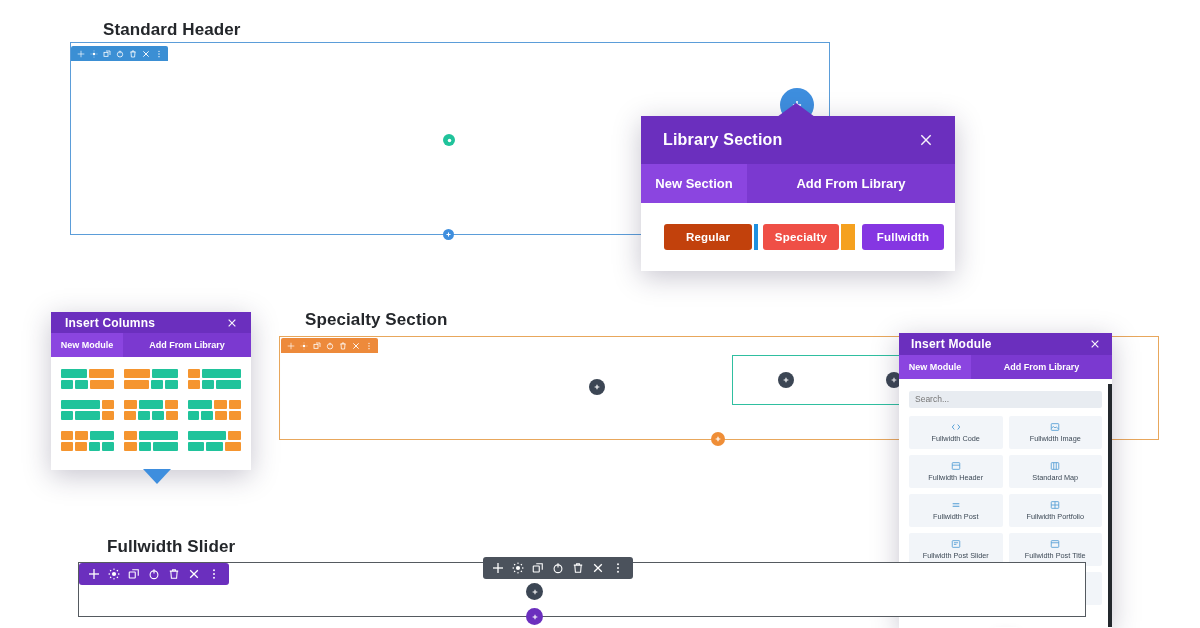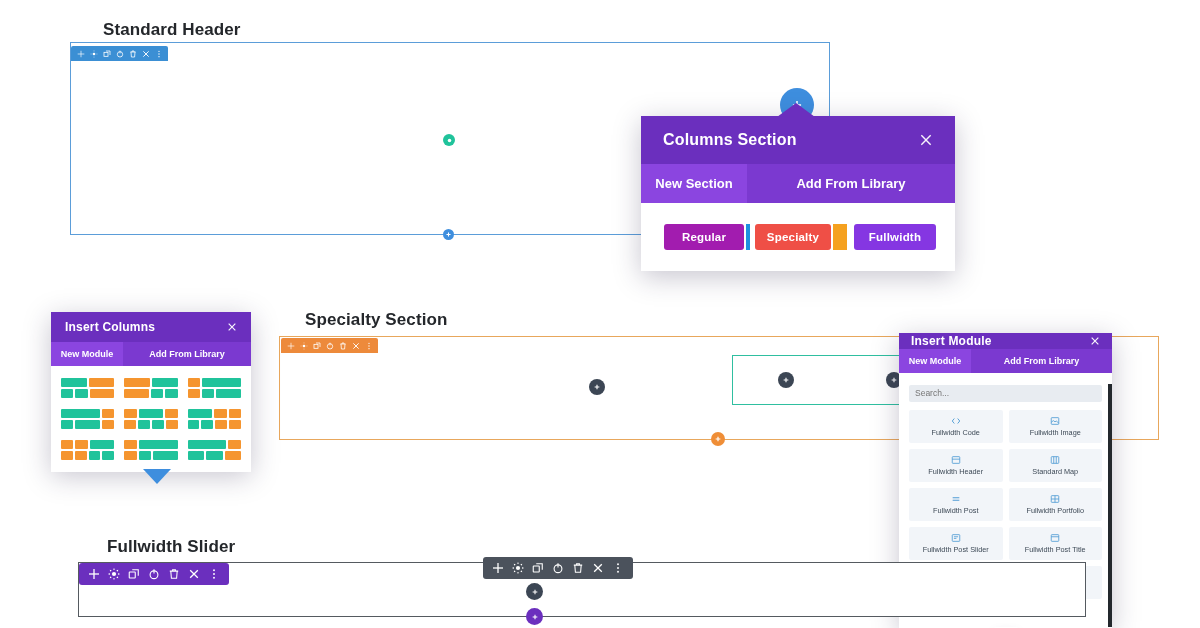--- a/index.html
+++ b/index.html
@@ -97,56 +97,56 @@
   #insert-section .tab-lib { flex: 1; }
   #insert-section .modal-body {
     height: 67px; display:flex; align-items:center; gap:0;
     padding-left: 23px;
   }
   .btn {
     border-radius: 3px; color:#fff; font-size: 11.5px; font-weight: 700;
     display:flex; align-items:center; justify-content:center;
     height: 26px; cursor:pointer; letter-spacing:.2px;
   }
-  .btn-regular   { background:#a21caf; width: 80px; }
+  .btn-regular   { background:#c2410c; width: 88px; }
   .btn-specialty { background:#ef4f46; width: 76px; }
   .btn-fullwidth { background:#8536e2; width: 82px; }
   .gap-blue   { background:#1e90e0; width:4px; height:26px; margin-left:2px; margin-right:5px; }
   .gap-orange { background:#f5a11f; width:14px; height:26px; margin-left:2px; margin-right:7px; }
   
   .arrow-up {
     position:absolute; left:136px; top:-13px;
     width:0;height:0; border-left:19px solid transparent;
     border-right:19px solid transparent; border-bottom:14px solid #6b2fbe;
   }
 
   
   #insert-columns { left: 51px; top: 312px; width: 200px; height: 158px; }
-  #insert-columns .modal-head { height: 30px; padding: 0 14px; }
+  #insert-columns .modal-head { height: 21px; padding: 0 14px; }
   #insert-columns .modal-title { font-size: 12px; }
   #insert-columns .modal-x svg { width: 10px; height: 10px; }
   #insert-columns .modal-tabs .tab { padding: 7px 0; font-size: 9px; }
   #insert-columns .tab-new { width: 72px; }
   #insert-columns .tab-lib { flex:1; }
   #insert-columns .modal-body { padding: 12px 10px; }
   .layout-grid { display:grid; grid-template-columns: repeat(3,1fr); gap: 11px 10px; }
   .layout-cell { display:flex; flex-direction:column; gap:2px; }
   .lrow { display:flex; gap:2px; height:9px; }
   .blk { border-radius:1px; }
   .teal { background:#20c39b; }
   .orng { background:#f5952f; }
   .arrow-down {
     position:absolute; left:92px; bottom:-14px;
     width:0;height:0; border-left:14px solid transparent;
     border-right:14px solid transparent; border-top:15px solid #3e8ede;
   }
 
   
   #insert-module { left: 899px; top: 333px; width: 213px; height: 295px; }
-  #insert-module .modal-head { height: 16px; padding: 0 12px; }
+  #insert-module .modal-head { height: 22px; padding: 0 12px; }
   #insert-module .modal-title { font-size: 12px; }
   #insert-module .modal-x svg { width: 10px; height: 10px; }
   #insert-module .modal-tabs .tab { padding: 7px 0; font-size: 9px; }
   #insert-module .tab-new { width: 72px; }
   #insert-module .tab-lib { flex:1; }
   #insert-module .modal-body { padding: 9px 10px 0 10px; height: 235px; overflow:hidden; }
   .msearch {
     width: 100%; height: 17px; background:#e8ecf1; border: none; border-radius: 2px;
     font-size: 8.5px; color:#9aa3ad; padding: 0 6px;
     font-family: "Liberation Sans", sans-serif;
@@ -238,21 +238,21 @@
 
   <div class="rnd rnd-bigblue" style="left:780px; top:88px;">
     <svg viewBox="0 0 24 24" fill="none" stroke="#fff" stroke-width="2.6" width="14" height="14">
         <path d="M12 5v14M5 12h14"></path>
       </svg>
   </div>
 
   <div class="modal" id="insert-section">
     <div class="arrow-up"></div>
     <div class="modal-head">
-      <span class="modal-title">Columns Section</span>
+      <span class="modal-title">Library Section</span>
       <span class="modal-x">
         <svg viewBox="0 0 24 24" fill="none" stroke="#fff" stroke-width="2.4">
             <path d="M4 4l16 16M20 4L4 20"></path>
           </svg>
       </span>
     </div>
     <div class="modal-tabs">
       <div class="tab active tab-new">New Section</div>
       <div class="tab tab-lib">Add From Library</div>
     </div>

